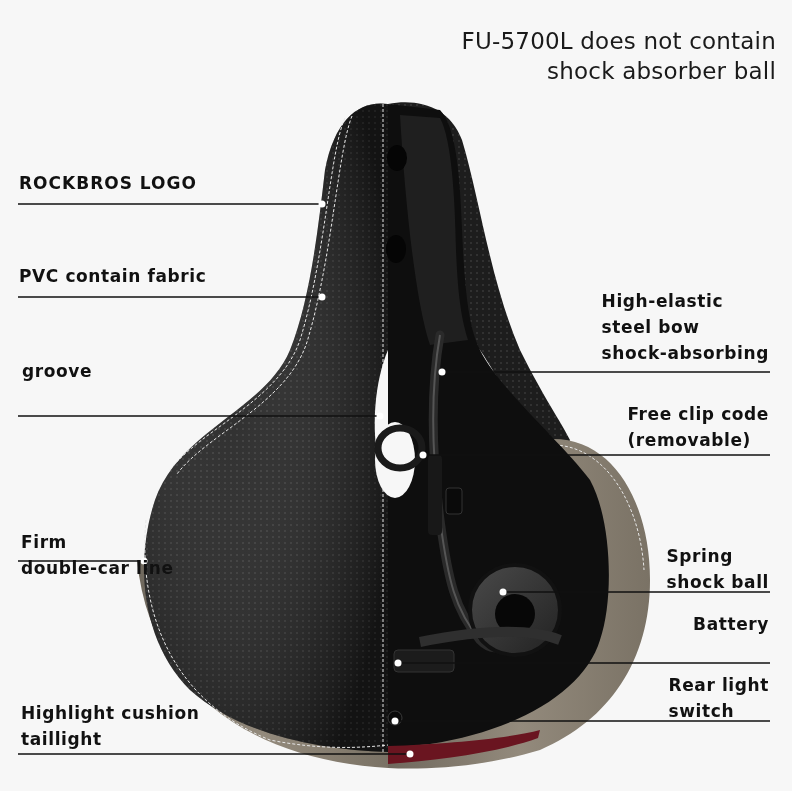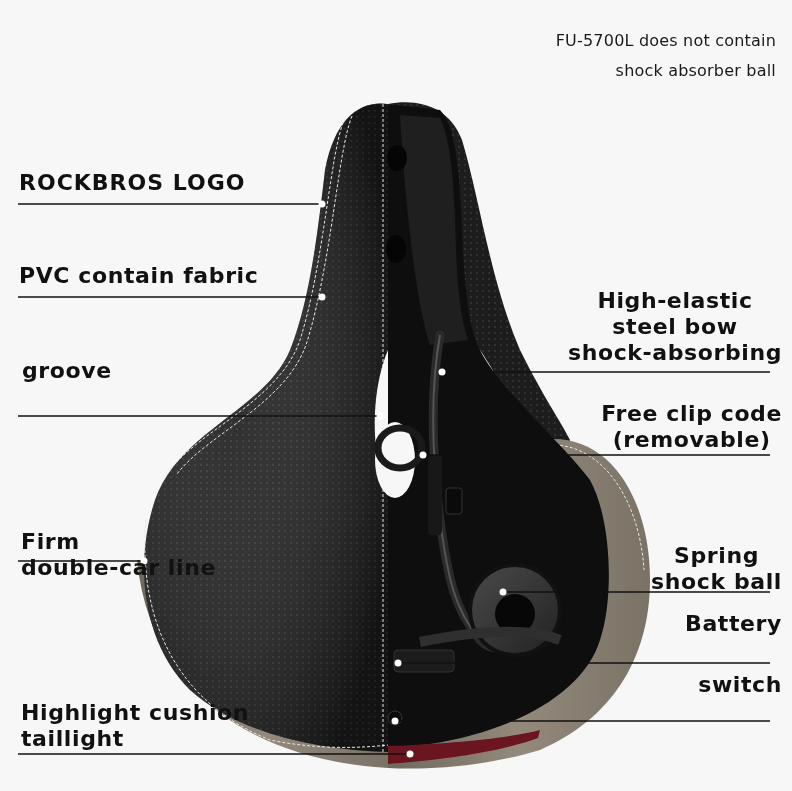--- a/index.html
+++ b/index.html
@@ -5,29 +5,29 @@
   html, body { margin: 0; padding: 0; }
   body {
     width: 792px; height: 791px; position: relative; overflow: hidden;
     background: #f7f7f7;
     font-family: "DejaVu Sans", "Liberation Sans", sans-serif;
     color: #111;
   }
   #saddle { position: absolute; left: 0; top: 0; width: 792px; height: 791px; }
   .note {
     position: absolute; right: 16px; top: 26px;
-    text-align: right; font-size: 16px; line-height: 30px; color: #1a1a1a;
+    text-align: right; font-size: 23px; line-height: 30px; color: #1a1a1a;
     letter-spacing: 0.2px;
   }
   .lbl {
-    position: absolute; font-size: 22px; line-height: 26px; font-weight: bold;
+    position: absolute; font-size: 17px; line-height: 26px; font-weight: bold;
     color: #111; letter-spacing: 0.6px; white-space: nowrap;
   }
   .lbl.left { text-align: left; }
-  .lbl.right { text-align: center; right: 10px; margin-left: 8px; }
+  .lbl.right { text-align: left; right: 23px; margin-left: 8px; }
   .lbl.caps { letter-spacing: 1px; }
   .lbl span { display: block; }
 </style>
 </head>
 <body>
 
 <svg id="saddle" viewBox="0 0 792 791" xmlns="http://www.w3.org/2000/svg">
   <defs>
     <pattern id="perf" width="6" height="6" patternUnits="userSpaceOnUse">
       <rect width="6" height="6" fill="#1d1d1d"></rect>
@@ -149,14 +149,15 @@
   <span>(removable)</span>
 </div>
 <div class="lbl right" style="top:543px;">
   <span>Spring</span>
   <span>shock ball</span>
 </div>
 <div class="lbl right" style="top:611px;">
   <span>Battery</span>
 </div>
 <div class="lbl right" style="top:672px;">
+  <span>Rear light</span>
   <span>switch</span>
 </div>
 
 </body></html>

